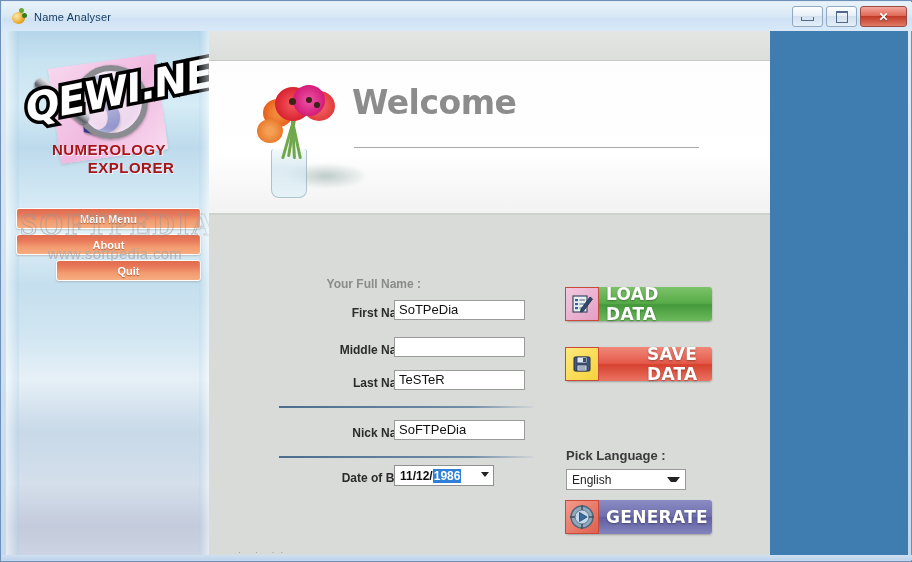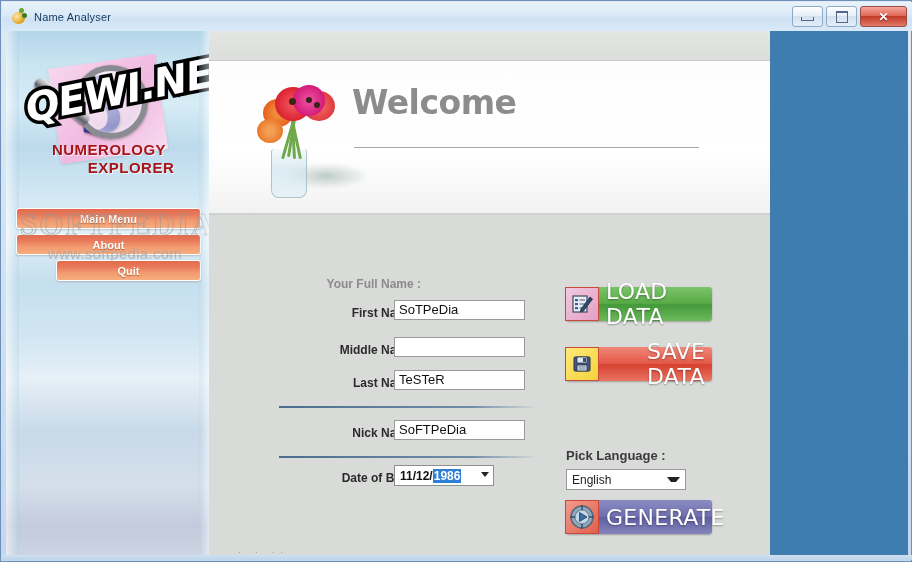--- a/index.html
+++ b/index.html
@@ -291,21 +291,21 @@
   }
   .bigbtn .tile {
     width: 34px; height: 34px; flex: 0 0 34px;
     margin-left: -1px;
     border: 1px solid #c94a3a;
     box-sizing: border-box;
     position: relative;
     display: flex; align-items: center; justify-content: center;
   }
   .bigbtn .cap {
-    font-size: 22px; font-weight: normal; color: #ffffff;
+    font-size: 17px; font-weight: bold; color: #ffffff;
     margin-left: 7px; letter-spacing: .3px;
     text-shadow: 0 1px 2px rgba(0,0,0,.35);
     font-family: "DejaVu Sans", sans-serif;
   }
   .btn-load { background: linear-gradient(to bottom, #7cc36a 0%, #57ab47 48%, #44993a 52%, #6dba5c 100%); }
   .btn-save { background: linear-gradient(to bottom, #f08878 0%, #e4594a 48%, #d6412f 52%, #ea7362 100%); gap: 41px; }
   .btn-gen  { background: linear-gradient(to bottom, #8b8bc4 0%, #6f6fae 48%, #5f5fa2 52%, #8484bd 100%); }
 
   .tile-load { background: linear-gradient(135deg, #f3c9df, #e39ec4); }
   .tile-save { background: linear-gradient(135deg, #ffe97a, #f5d23c); }

